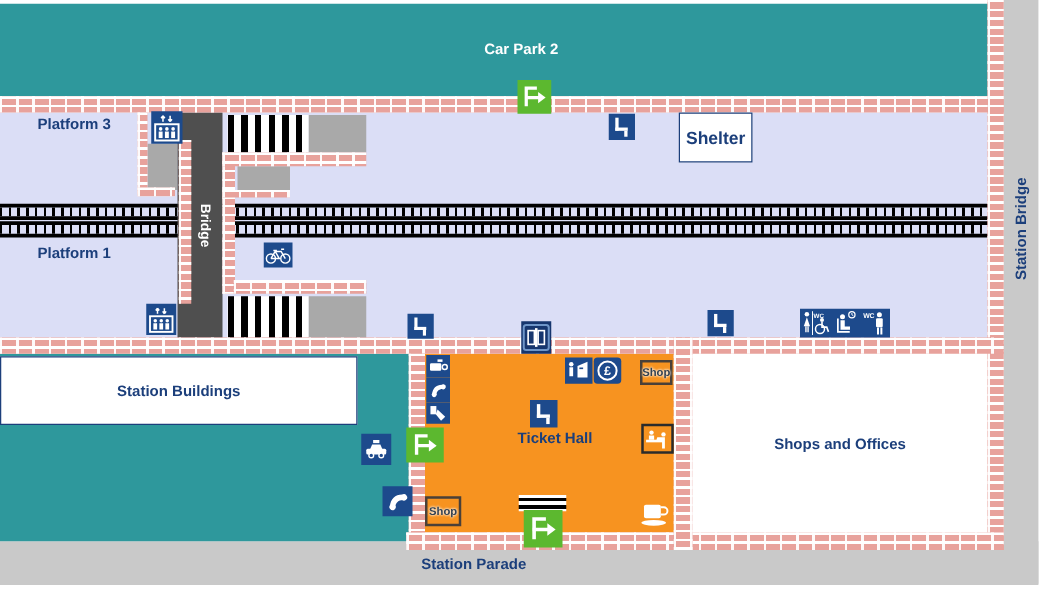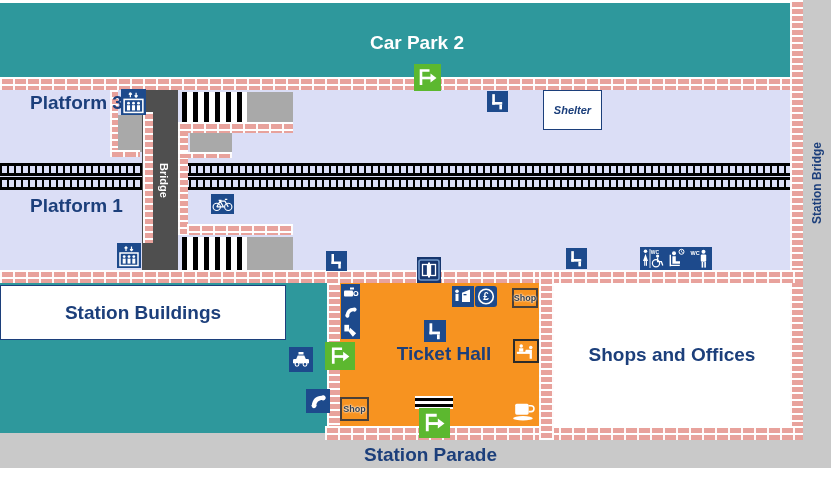--- a/index.html
+++ b/index.html
@@ -9,21 +9,21 @@
   .brick{position:absolute;background-color:#E8A29C;
     background-image:
       repeating-linear-gradient(180deg,#fff 0 2px,transparent 2px 7px),
       repeating-linear-gradient(90deg,rgba(255,255,255,.95) 0 2px,transparent 2px 13px);}
   .track{position:absolute;height:13px;box-sizing:border-box;
     border-top:3px solid #000;border-bottom:3px solid #000;
     background:repeating-linear-gradient(90deg,#000 0 2px,transparent 2px 7px);}
   .zebra{position:absolute;background:repeating-linear-gradient(90deg,#000 0 5px,#fff 5px 11px);}
   .zebra-h{position:absolute;background:linear-gradient(180deg,#fff 0 2px,#000 2px 5px,#fff 5px 8px,#000 8px 11px,#fff 11px 13px);}
   .ramp{position:absolute;background:#A9A9A9;}
-  .lbl{position:absolute;font-weight:bold;color:#1C3F7B;font-size:19px;white-space:nowrap;}
+  .lbl{position:absolute;font-weight:bold;color:#1C3F7B;font-size:12px;white-space:nowrap;}
   .white{color:#fff;}
   .ic{position:absolute;background:#1D4A8C;display:flex;align-items:center;justify-content:center;}
   .ic svg{width:100%;height:100%;display:block;}
   .ic.exit{background:#5CB82F;}
   .ic.nobg{background:transparent;}
   .ic.counter{background:#F79320;border:2px solid #2b2b2b;box-sizing:border-box;}
   .ic.doors{background:#16366E;}
   .shopbox{position:absolute;background:#F79320;border:2px solid #4a4038;box-sizing:border-box;
     display:flex;align-items:center;justify-content:center;font-size:9px;font-weight:bold;
     color:#35414f;text-shadow:0 0 2px #fff,0 0 2px #fff;}
@@ -75,27 +75,27 @@
   <div class="brick" style="left:178px;top:122px;width:115px;height:11px;"></div>
   <div class="brick" style="left:178px;top:152px;width:54px;height:6px;"></div>
   <div class="brick" style="left:187px;top:224px;width:106px;height:11px;"></div>
   <div class="brick" style="left:327px;top:283px;width:13px;height:143px;"></div>
   <div class="brick" style="left:539px;top:270px;width:15px;height:170px;"></div>
 
   <div class="lbl white" style="left:352px;top:32px;width:130px;text-align:center;">Car Park 2</div>
   <div class="lbl" style="left:30px;top:92px;">Platform 3</div>
   <div class="lbl" style="left:30px;top:195px;">Platform 1</div>
   <div class="whitebox" style="left:543px;top:90px;width:57px;height:38px;">
-    <span class="lbl" style="position:static;font-size:11px;font-style:italic;">Shelter</span>
+    <span class="lbl" style="position:static;font-size:14px;">Shelter</span>
   </div>
   <div class="abs" style="left:803px;top:118px;width:28px;height:130px;display:flex;align-items:center;justify-content:center;">
     <span class="lbl" style="position:static;font-size:12px;writing-mode:vertical-rl;transform:rotate(180deg);">Station Bridge</span>
   </div>
   <div class="lbl" style="left:384px;top:343px;width:120px;text-align:center;">Ticket Hall</div>
-  <div class="lbl" style="left:337px;top:444px;width:160px;text-align:right;">Station Parade</div>
+  <div class="lbl" style="left:337px;top:444px;width:160px;text-align:left;">Station Parade</div>
 
   <div class="shopbox" style="left:512px;top:288px;width:26px;height:20px;">
     <span>Shop</span>
   </div>
   <div class="shopbox" style="left:340px;top:397px;width:29px;height:24px;">
     <span>Shop</span>
   </div>
 
   <div class="zebra-h" style="left:415px;top:396px;width:38px;height:13px;"></div>
 

